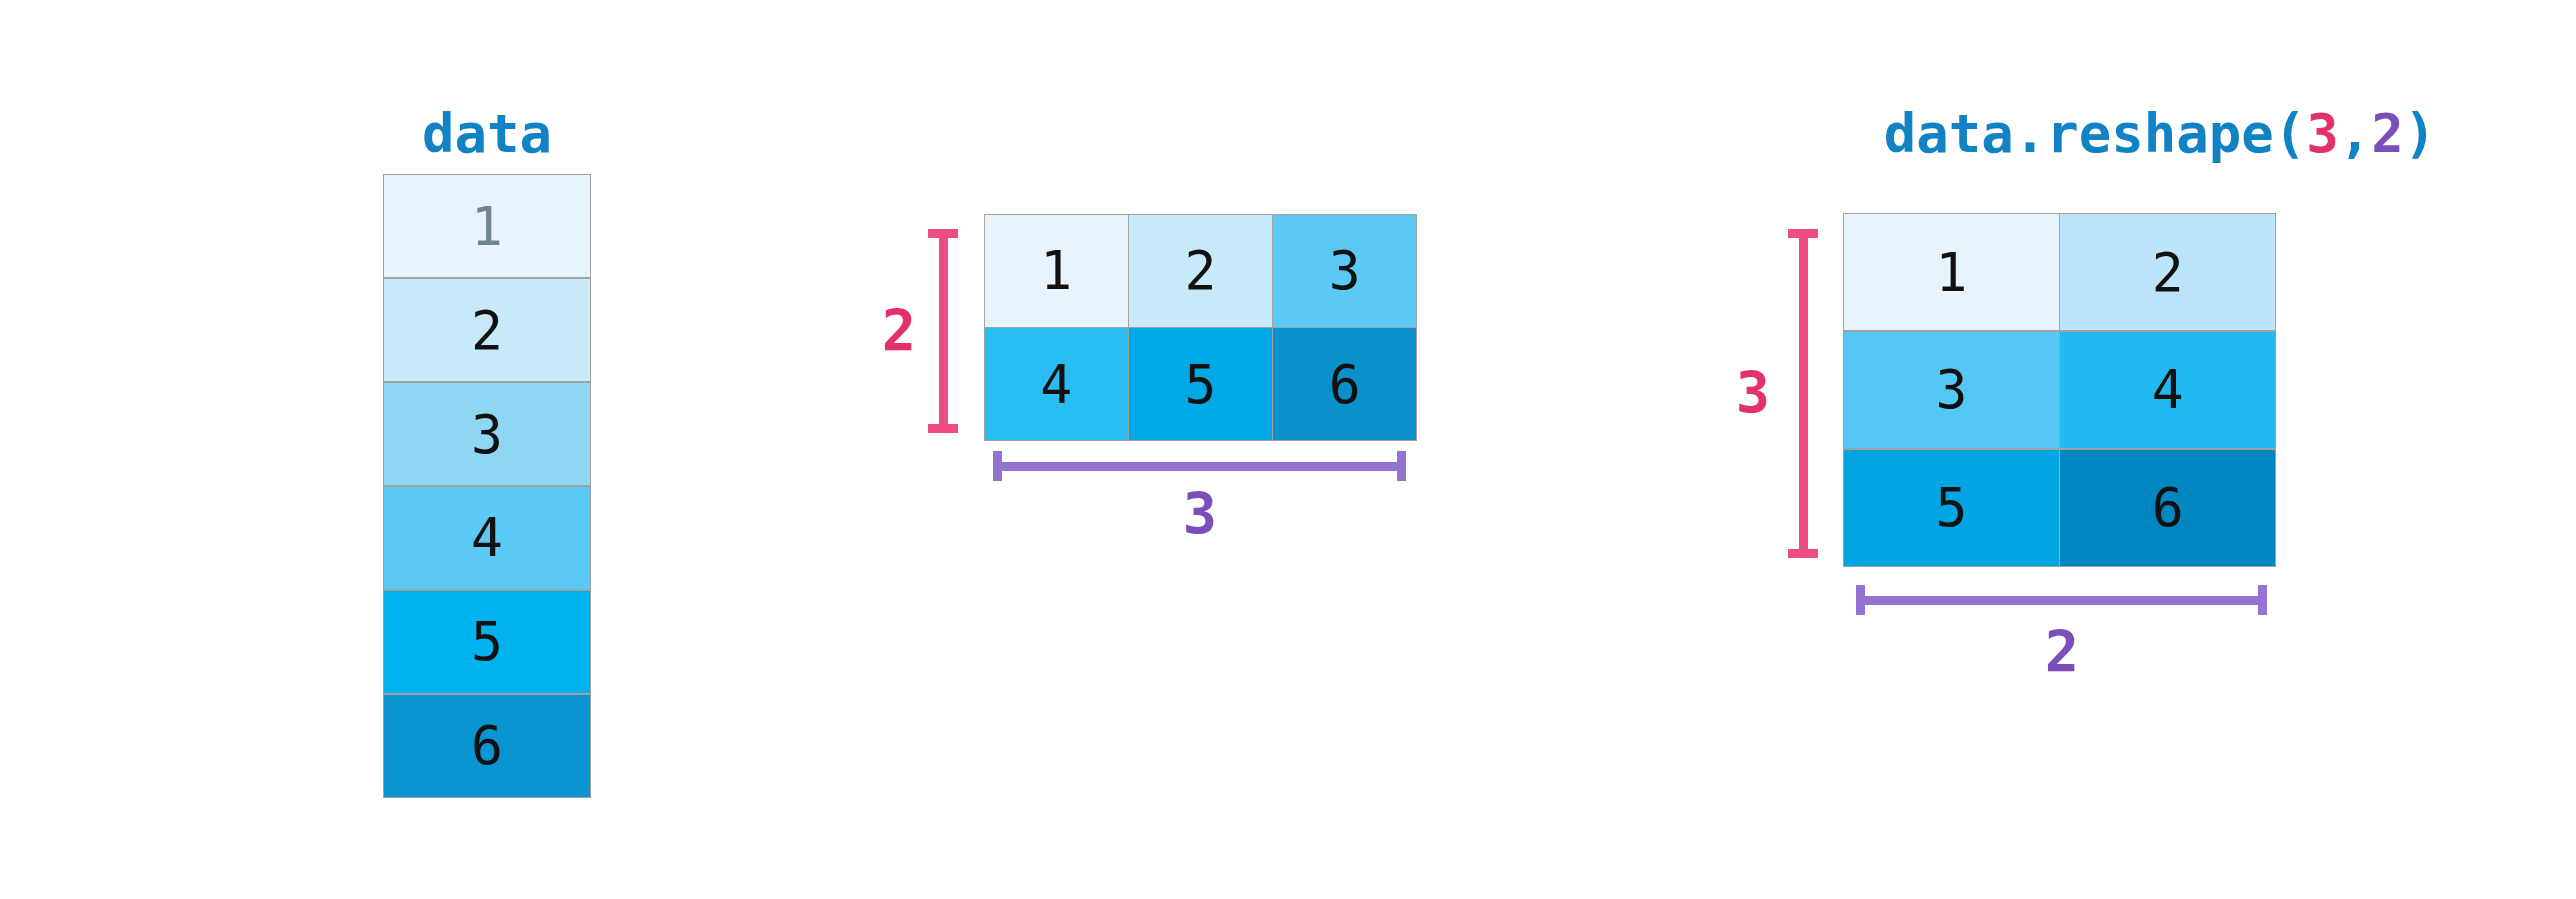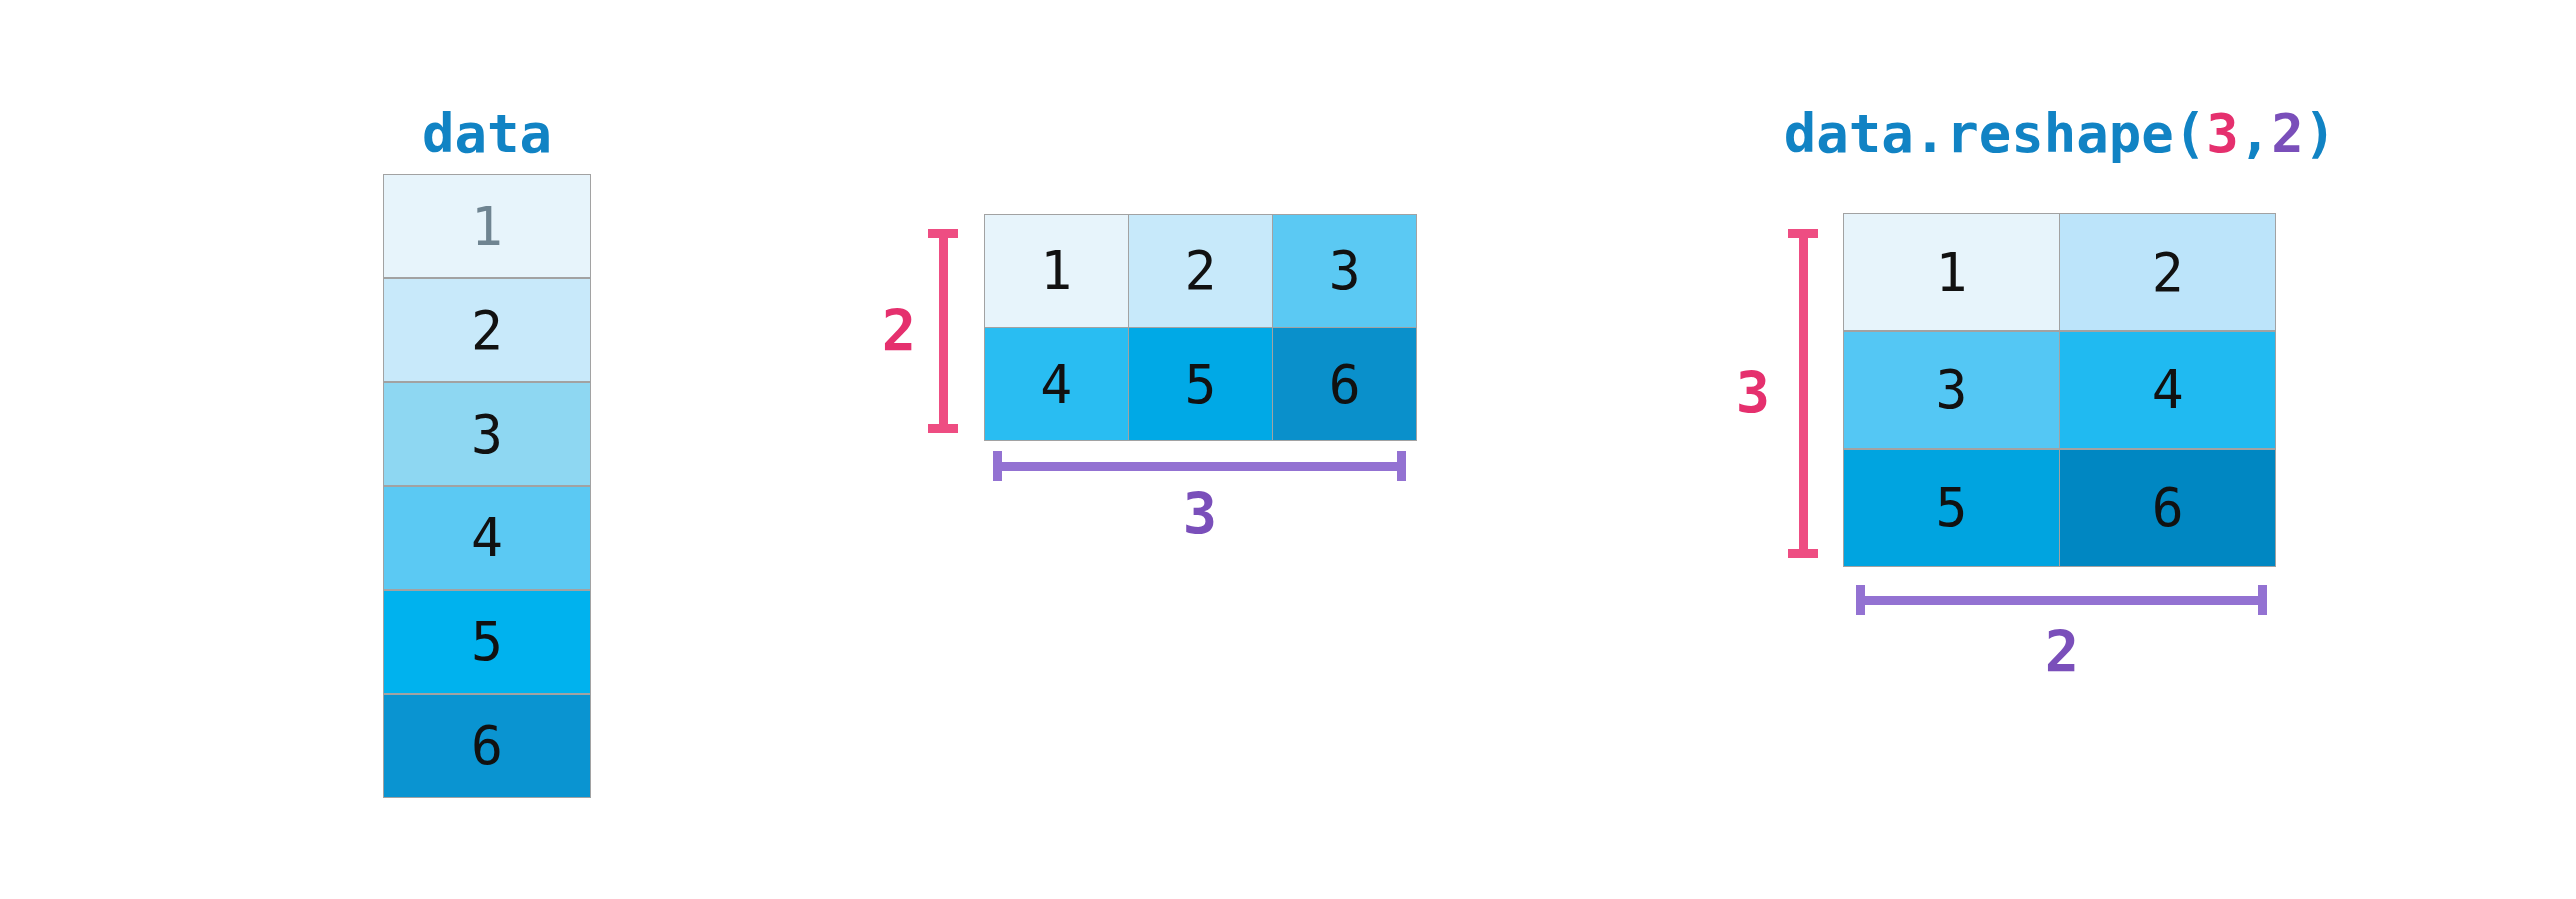--- a/index.html
+++ b/index.html
@@ -97,21 +97,21 @@
   </div>
   <div class="dim-label pink" style="left:859px; top:296px;">2</div>
 
   <div class="bracket h purple" style="left:993px; top:451px; width:413px; height:30px;">
     <span class="bar line"></span>
     <span class="bar cap-a"></span>
     <span class="bar cap-b"></span>
   </div>
   <div class="dim-label purple" style="left:1160px; top:479px;">3</div>
 
-  <div class="title" style="left:1781px; top:107px; width:558px;">
+  <div class="title" style="left:1881px; top:107px; width:558px;">
     <span>data.reshape(</span><span class="arg-rows">3</span><span>,</span><span class="arg-cols">2</span><span>)</span>
   </div>
 
   <div class="matrix" style="left:1843px; top:213px; width:433px; height:354px; grid-template-columns:repeat(2,1fr); grid-template-rows:repeat(3,1fr);">
     <div class="cell" style="background: rgb(231, 244, 251); color: rgb(17, 17, 17);">1</div>
     <div class="cell" style="background: rgb(188, 228, 250); color: rgb(17, 17, 17);">2</div>
     <div class="cell" style="background: rgb(84, 199, 244); color: rgb(17, 17, 17);">3</div>
     <div class="cell" style="background: rgb(32, 186, 241); color: rgb(17, 17, 17);">4</div>
     <div class="cell" style="background: rgb(0, 164, 224); color: rgb(17, 17, 17);">5</div>
     <div class="cell" style="background: rgb(0, 135, 194); color: rgb(17, 17, 17);">6</div>

